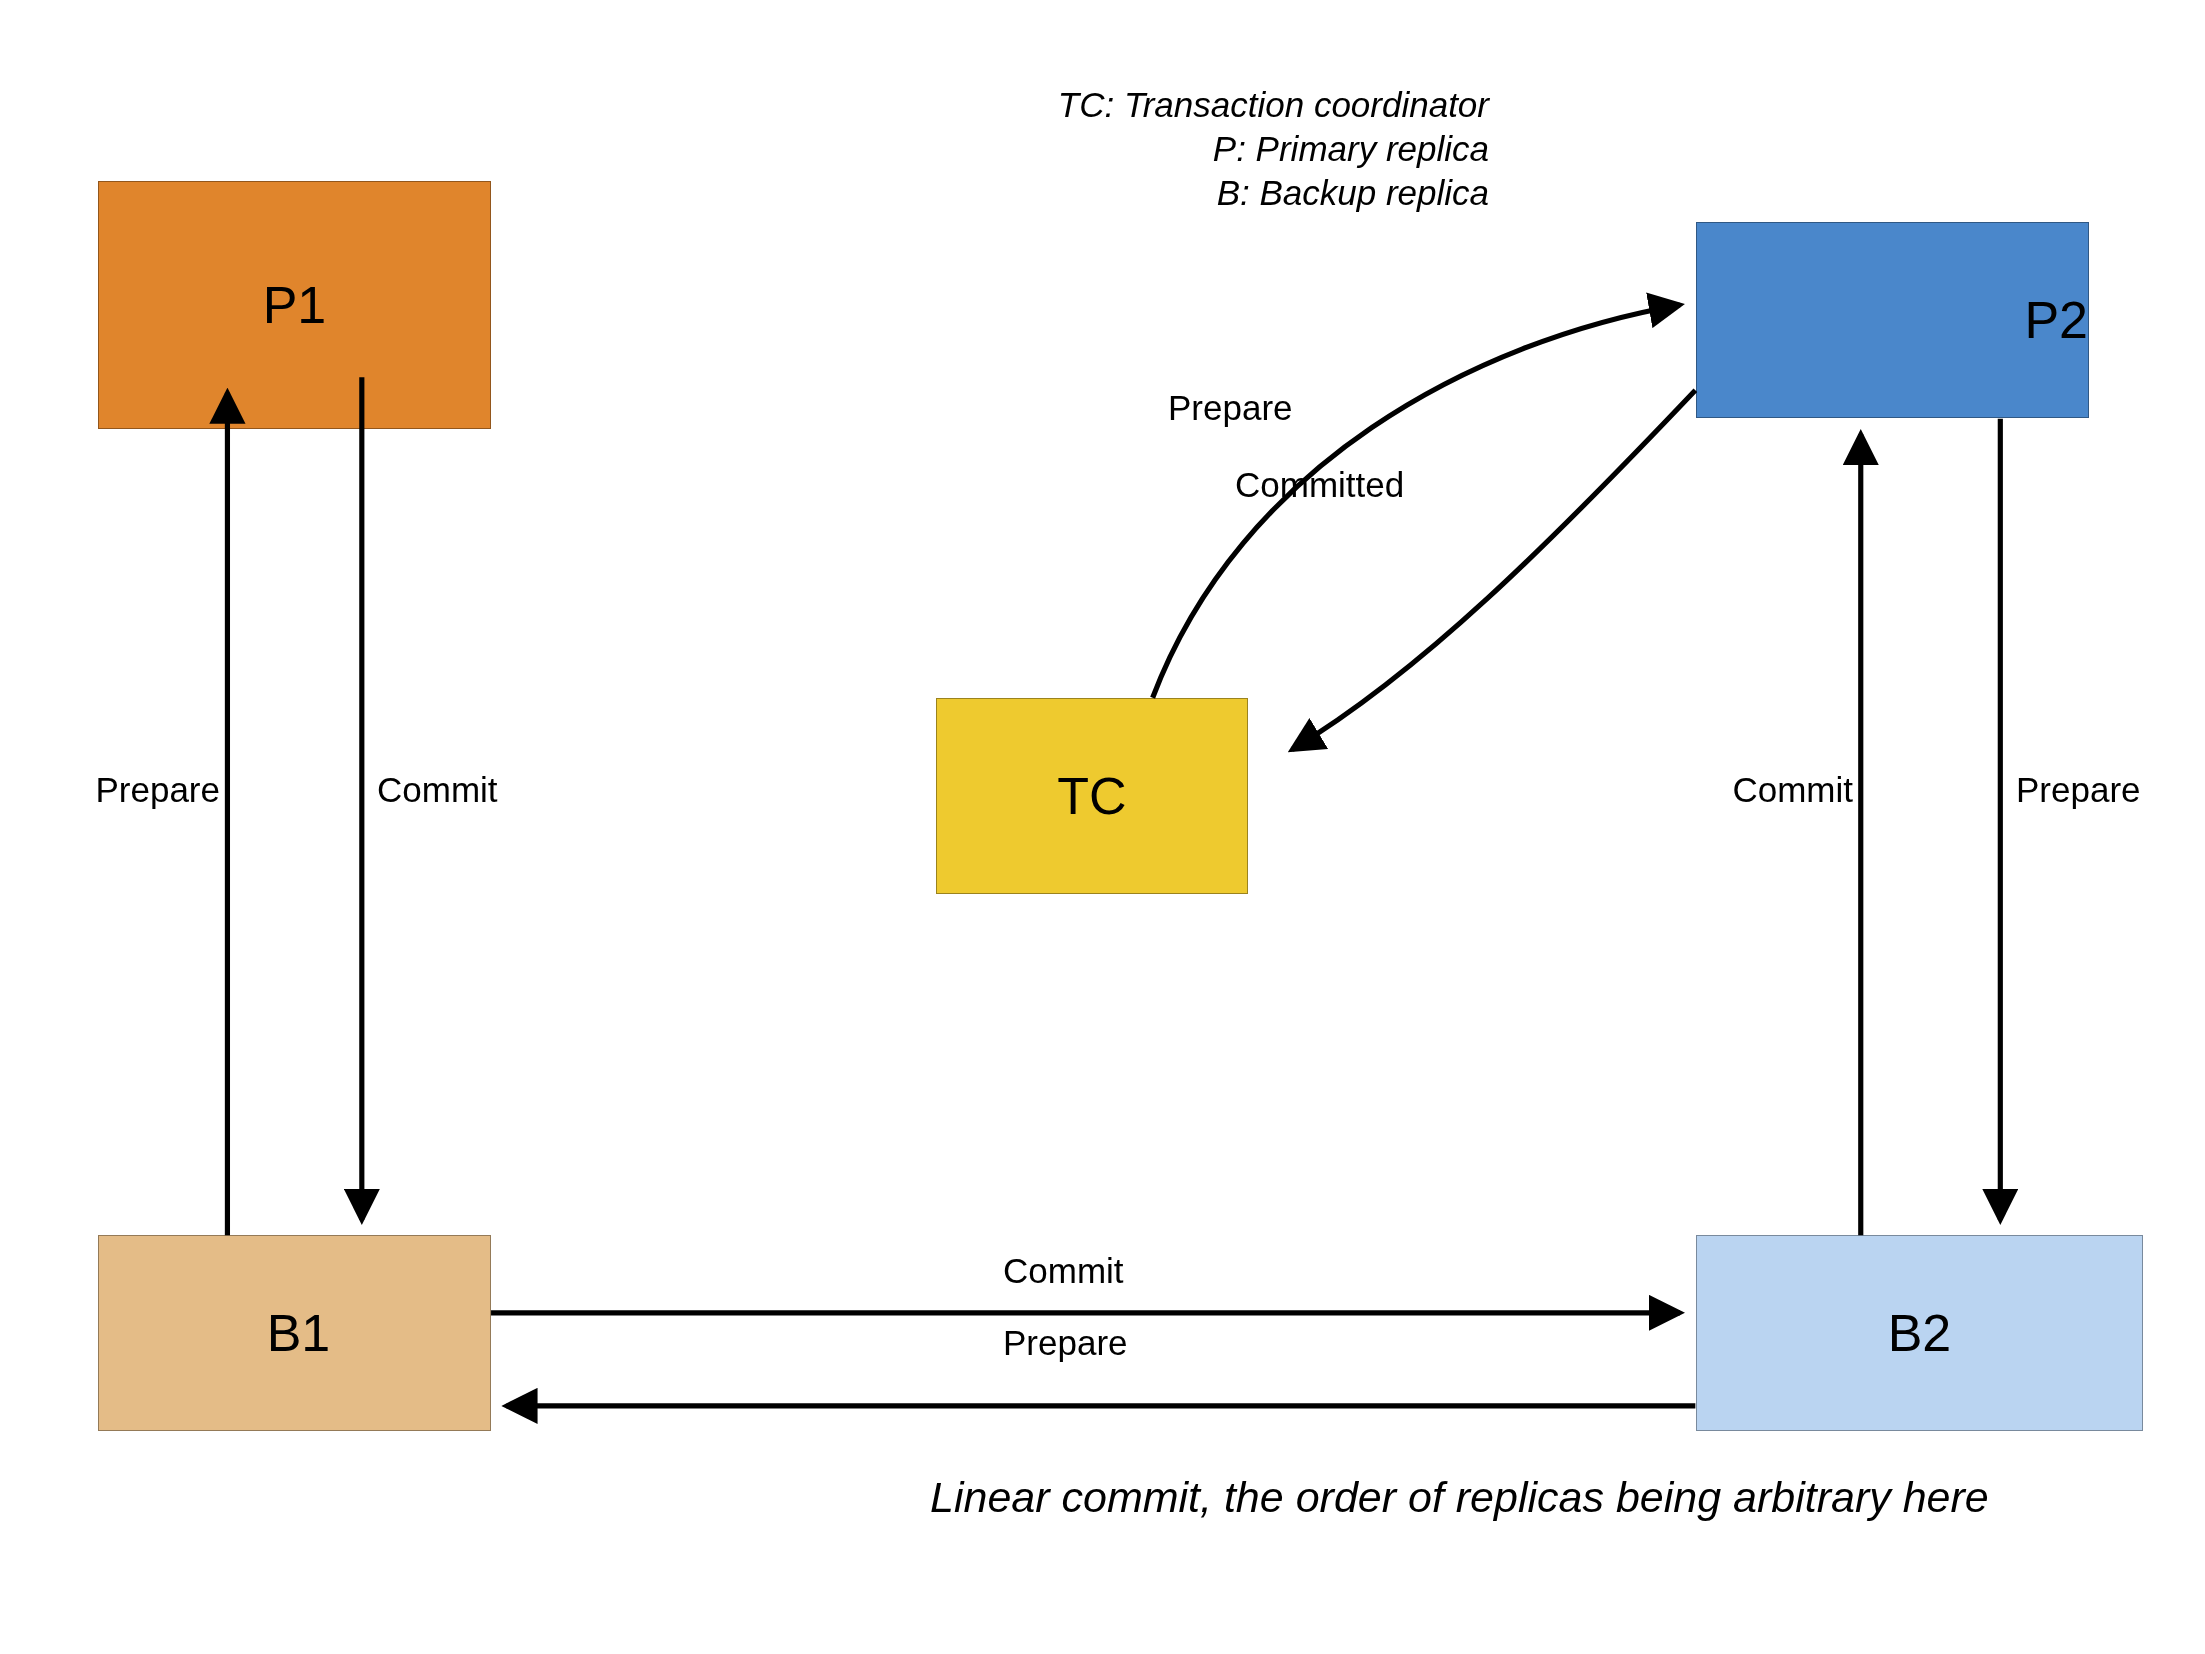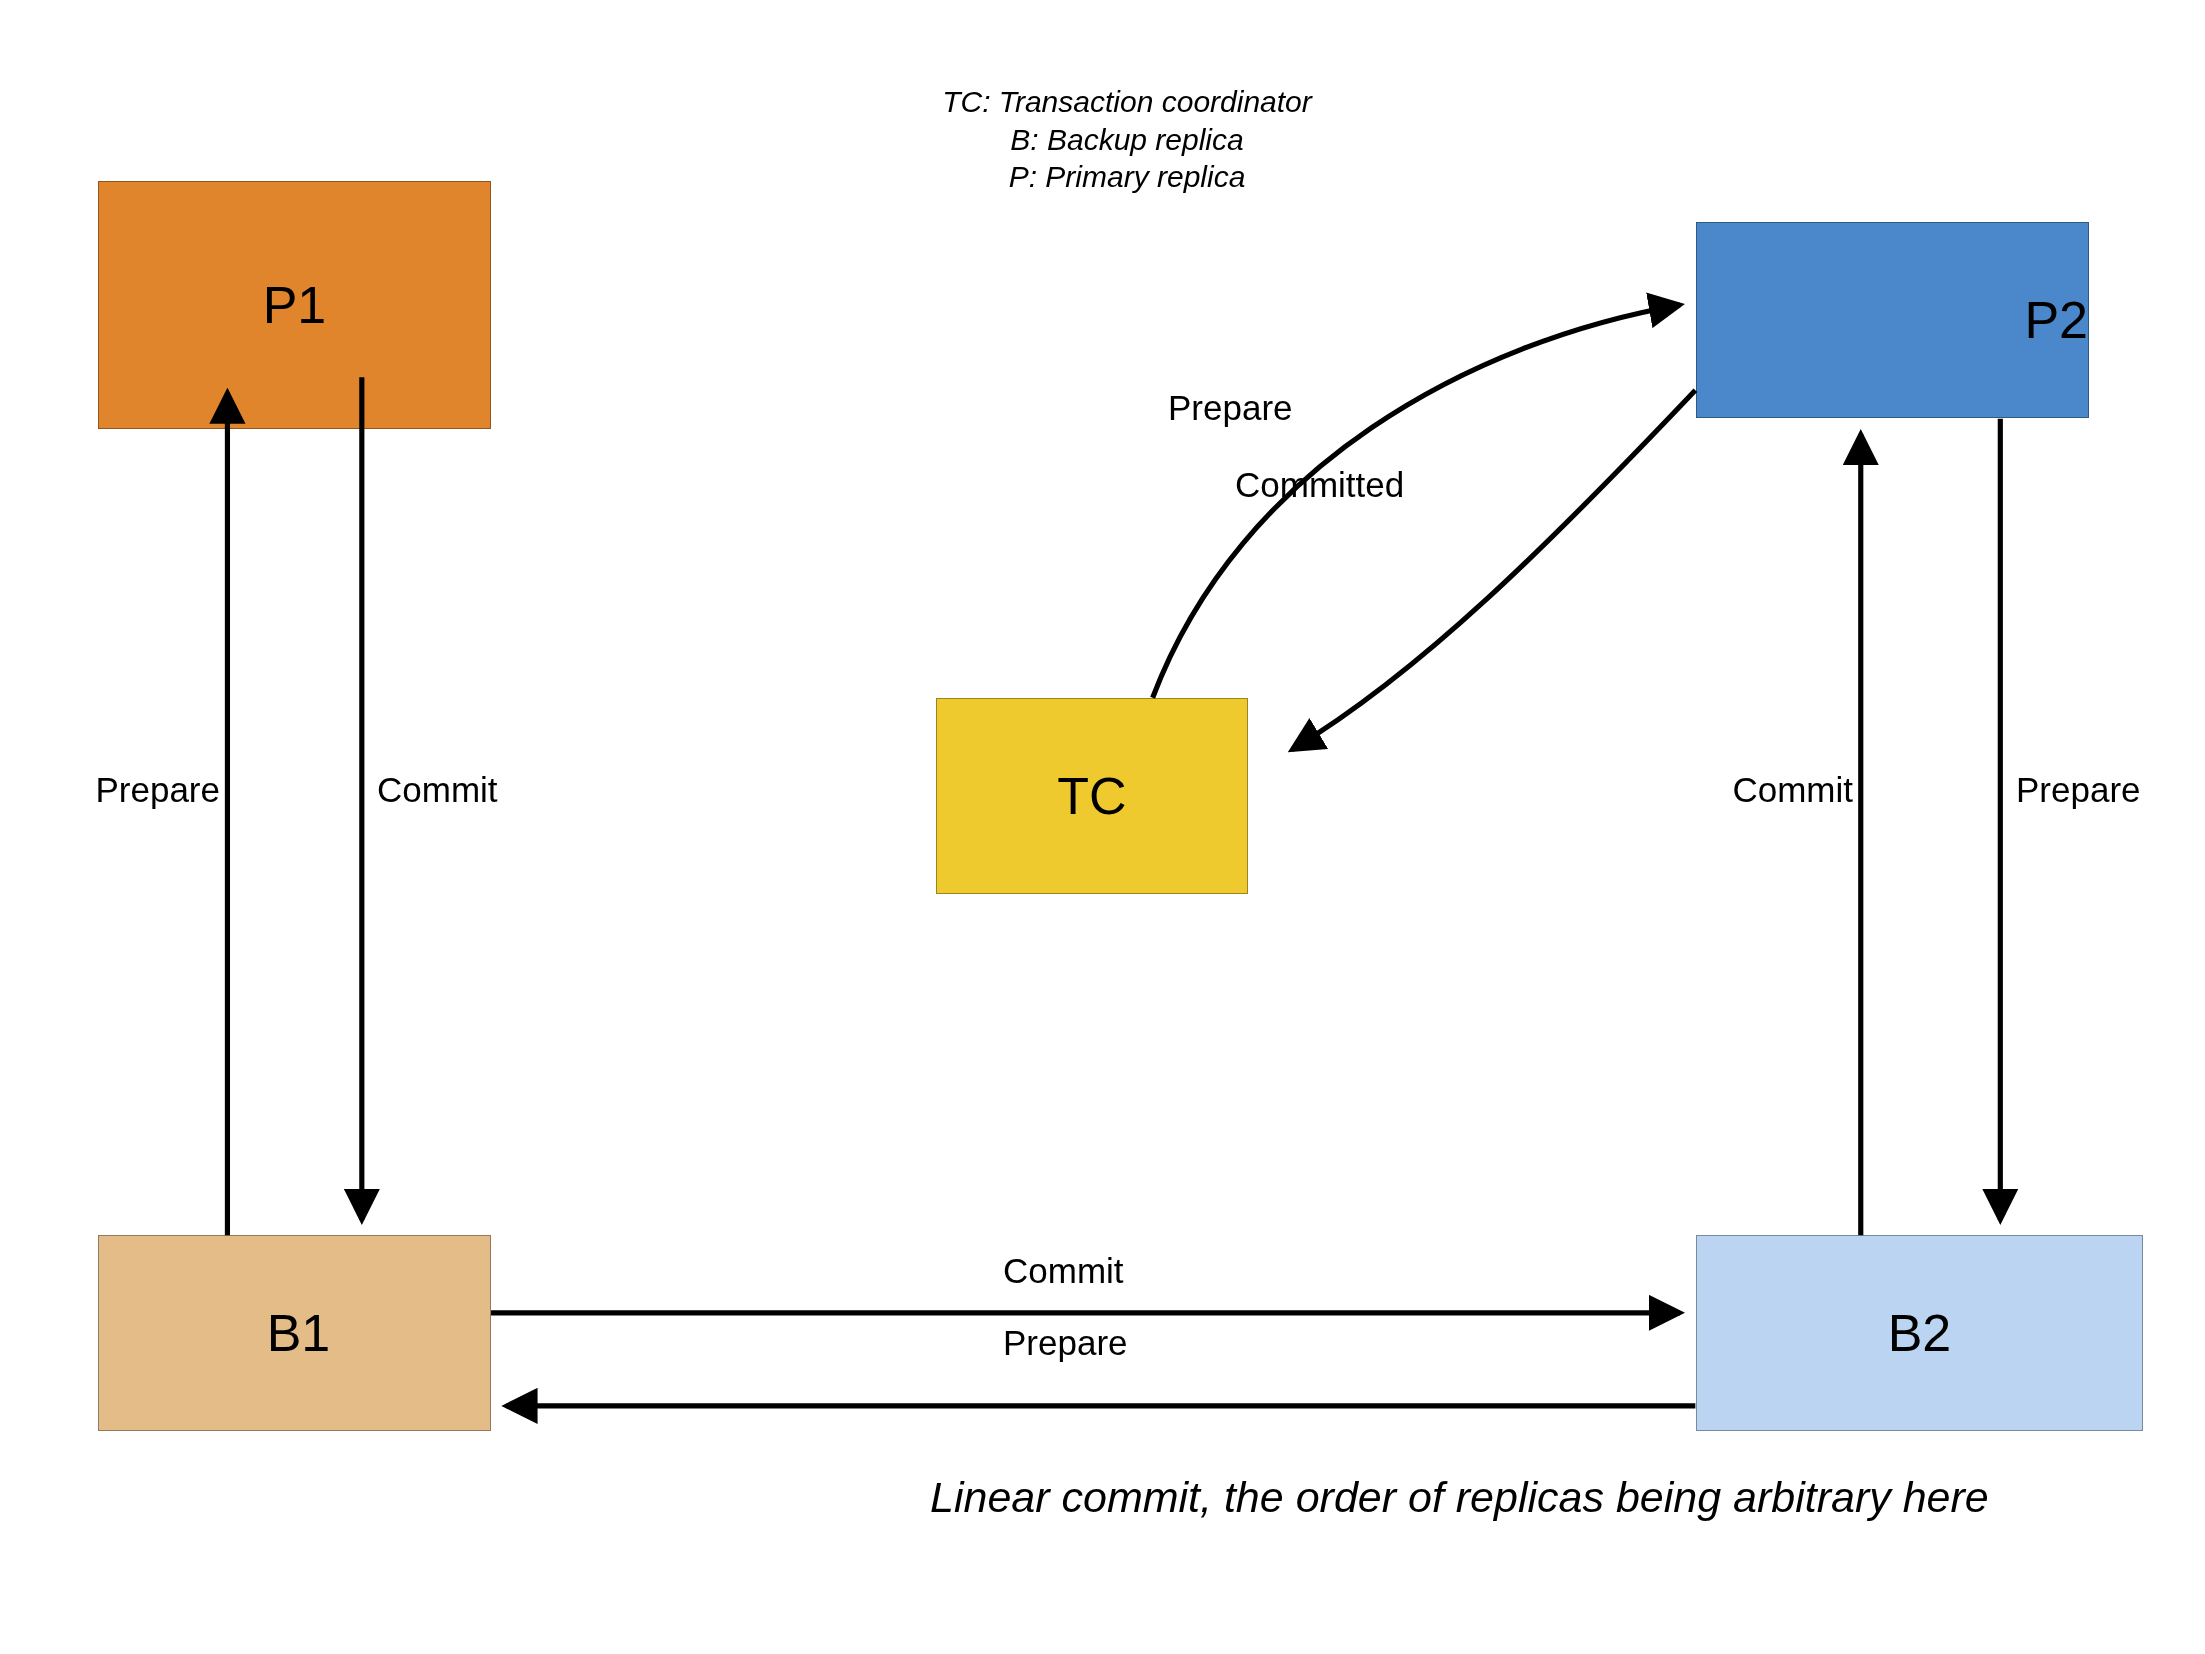--- a/index.html
+++ b/index.html
@@ -21,22 +21,22 @@
     display: flex;
     align-items: center;
     justify-content: center;
     font-size: 52px;
     border: 1.6px solid rgba(0,0,0,0.35);
     box-sizing: border-box;
   }
   .legend {
     position: absolute;
     font-style: italic;
-    font-size: 30px;
-    text-align: center;
+    font-size: 35px;
+    text-align: right;
     line-height: 1.25;
     white-space: nowrap;
   }
   .caption {
     position: absolute;
     font-style: italic;
     font-size: 43px;
     white-space: nowrap;
   }
   .edge-label {
@@ -53,22 +53,22 @@
     overflow: visible;
   }
 </style>
 </head>
 <body>
 
 <div class="stage">
 
   <div class="legend" style="left:765px; top:83px; width:724px;">
     <div>TC: Transaction coordinator</div>
+    <div>P: Primary replica</div>
     <div>B: Backup replica</div>
-    <div>P: Primary replica</div>
   </div>
 
   <div class="node" style="left:98px;  top:181px;  width:393px; height:248px; background:#E0852C;">
     <span>P1</span>
   </div>
 
   <div class="node" style="left:1696px; top:222px;  width:393px; height:196px; background:#4A87CB;justify-content:flex-end;">
     <span>P2</span>
   </div>
 

